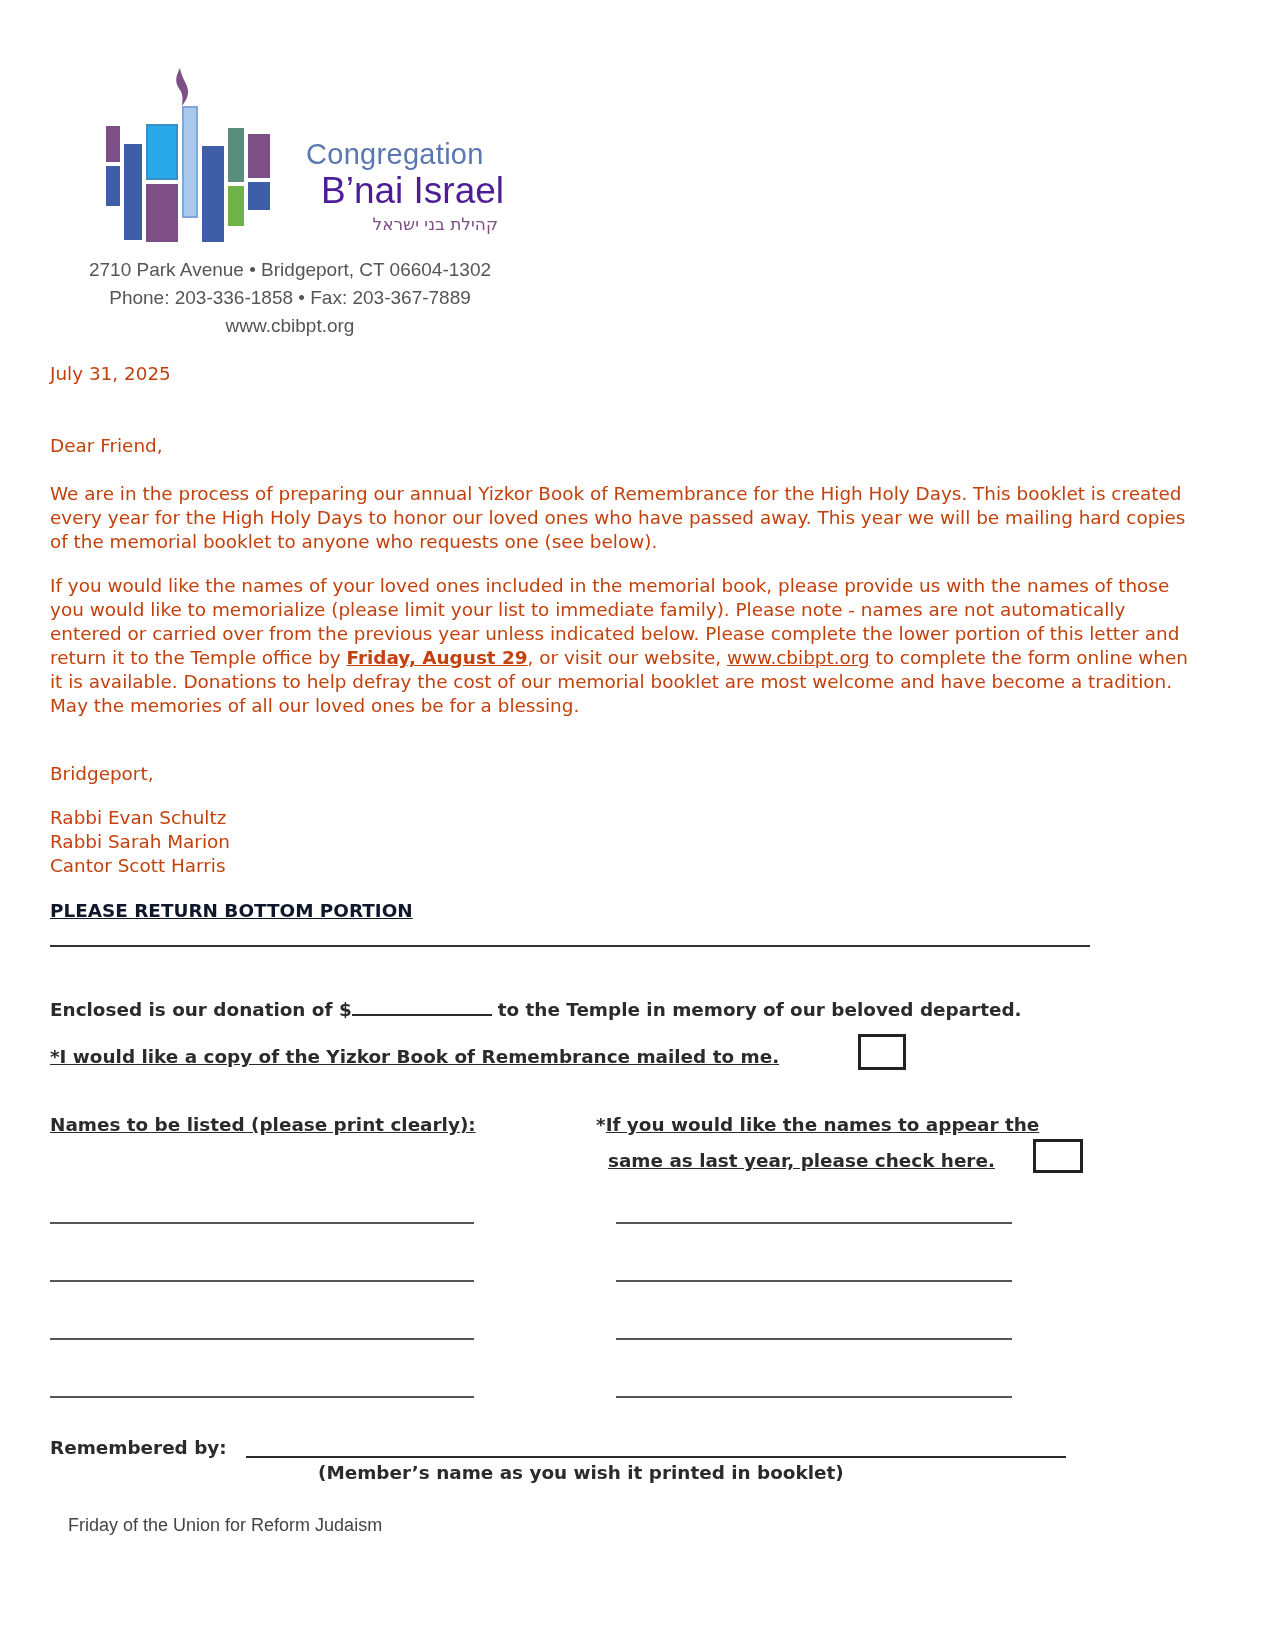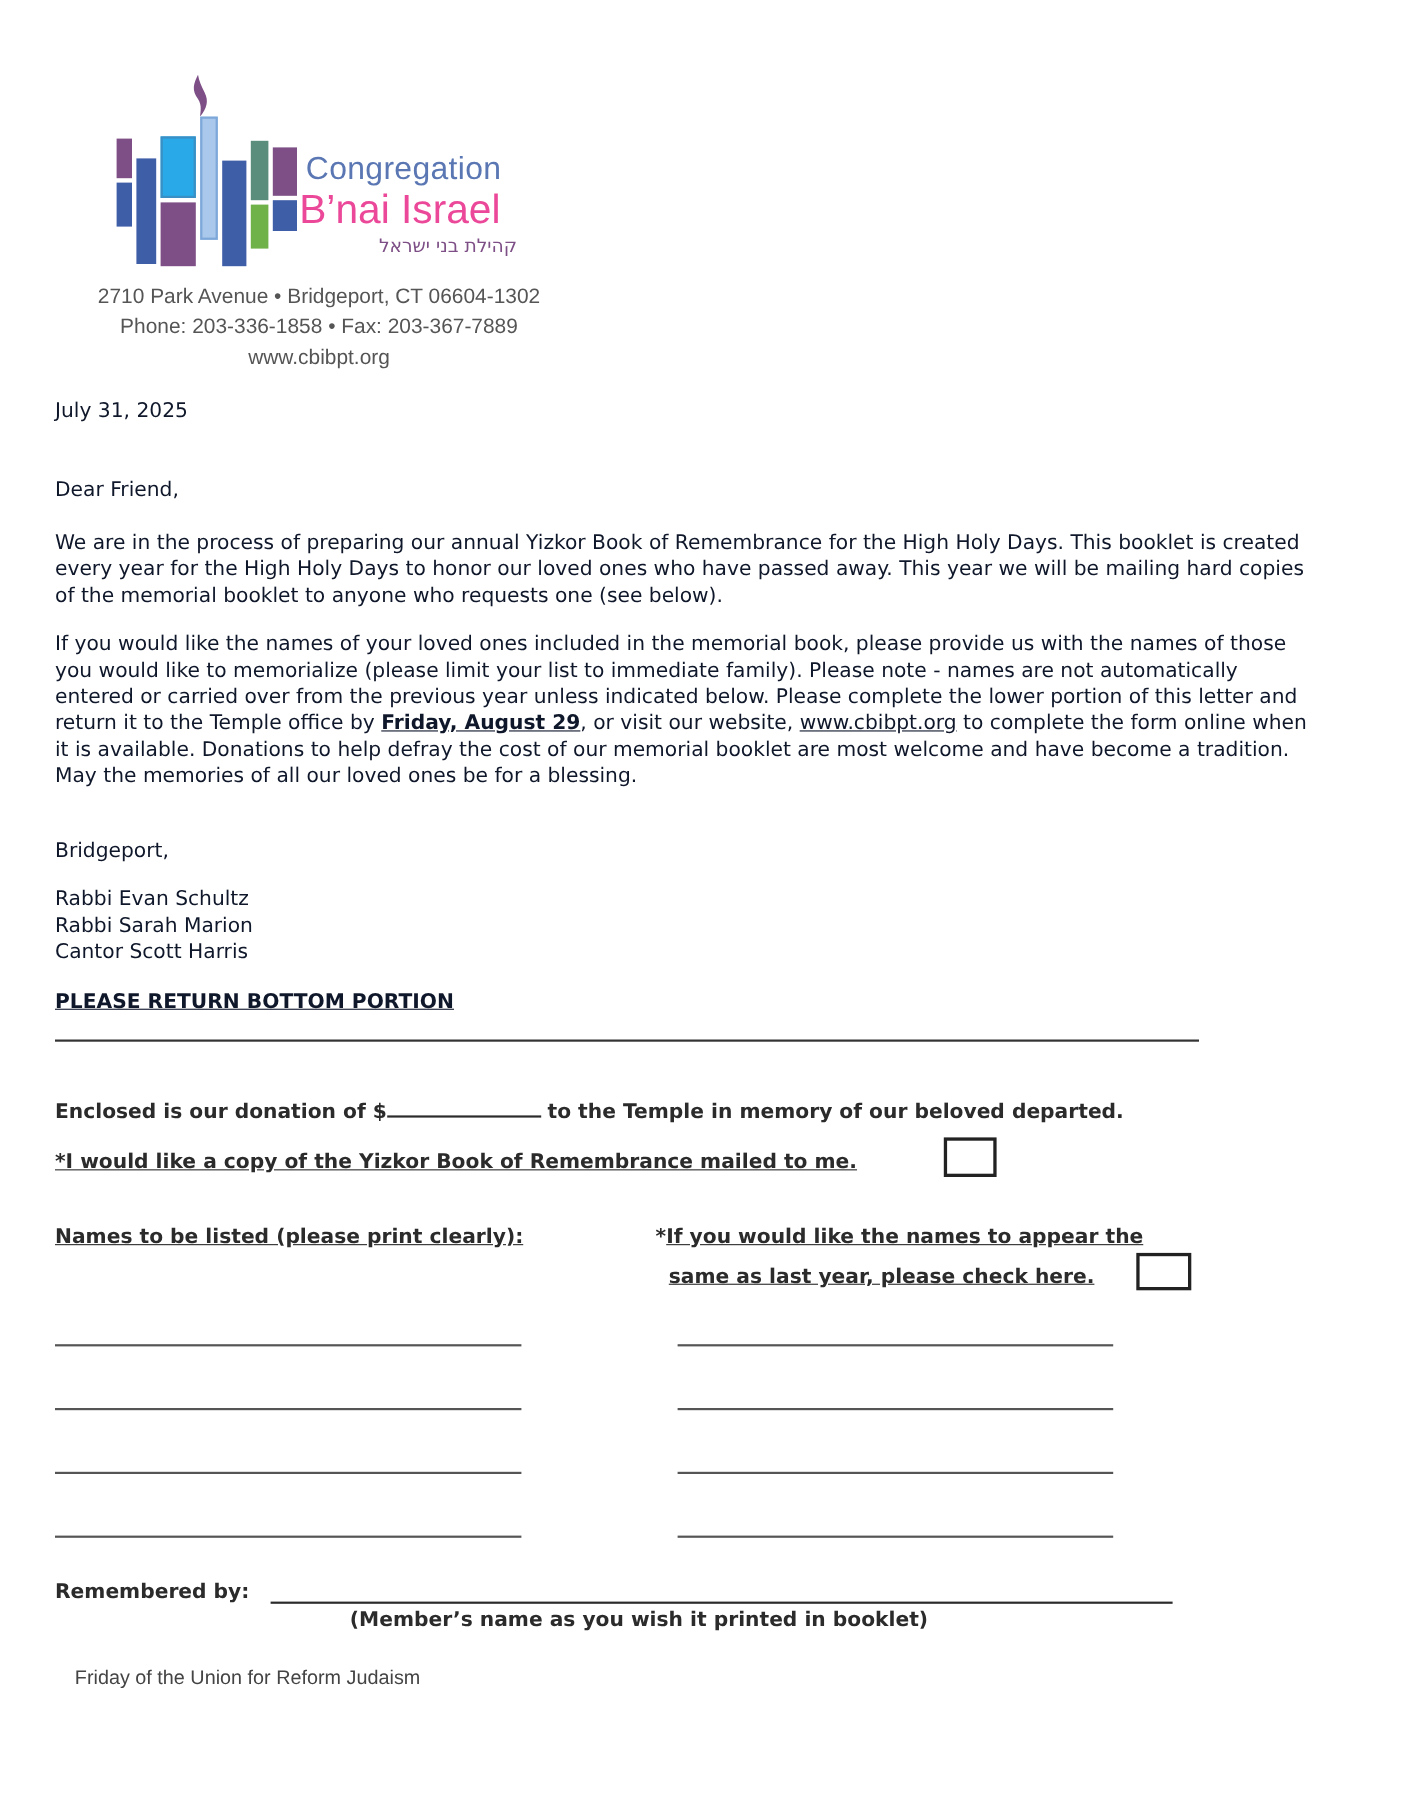--- a/index.html
+++ b/index.html
@@ -2,29 +2,29 @@
 <html><head>
 <meta charset="utf-8">
 <style>
   html, body { margin:0; padding:0; background:#ffffff; }
   body { width:1275px; height:1650px; position:relative; overflow:hidden;
          font-family:"DejaVu Sans", sans-serif; color:#2b2b2b; }
   .abs { position:absolute; }
   
   #logo { left:100px; top:66px; width:180px; height:176px; }
   .bar { position:absolute; }
-  .logo-text { position:absolute; font-family:"Liberation Sans", sans-serif; color:#3f62a3; }
+  .logo-text { position:absolute; font-family:"Liberation Sans", sans-serif; color:#3f62a3;margin-left:28px; }
   #logo-congregation { left:278px; top:138px; font-size:29px; color:#5a77b3; letter-spacing:0.3px; }
-  #logo-bnai { left:272px; top:170px; font-size:37px; color:#ec4899; }
+  #logo-bnai { left:293px; top:170px; font-size:37px; color:#4c1d95; }
   #logo-hebrew { left:282px; top:214px; font-size:17px; color:#7d4f86; direction:rtl; font-family:"DejaVu Sans", sans-serif; width:188px; text-align:right; }
   .addr { position:absolute; font-family:"Liberation Sans", sans-serif; font-size:19px; color:#555; width:520px; text-align:center; left:30px; }
   #addr1 { top:259px; }
   #addr2 { top:287px; }
   #addr3 { top:315px; }
-  .body-text { position:absolute; left:50px; font-family:"DejaVu Sans", sans-serif; font-size:18.4px; line-height:24px; color:#0f172a; }
+  .body-text { position:absolute; left:50px; font-family:"DejaVu Sans", sans-serif; font-size:18.4px; line-height:24px; color:#c2410c; }
   #date { top:362px; }
   #greeting { top:434px; }
   #para1 { top:482px; width:1140px; }
   #para2 { top:574px; width:1140px; }
   #closing { top:762px; }
   #sig1 { top:806px; }
   #sig2 { top:830px; }
   #sig3 { top:854px; }
   .u { text-decoration:underline; }
   .b { font-weight:bold; }

